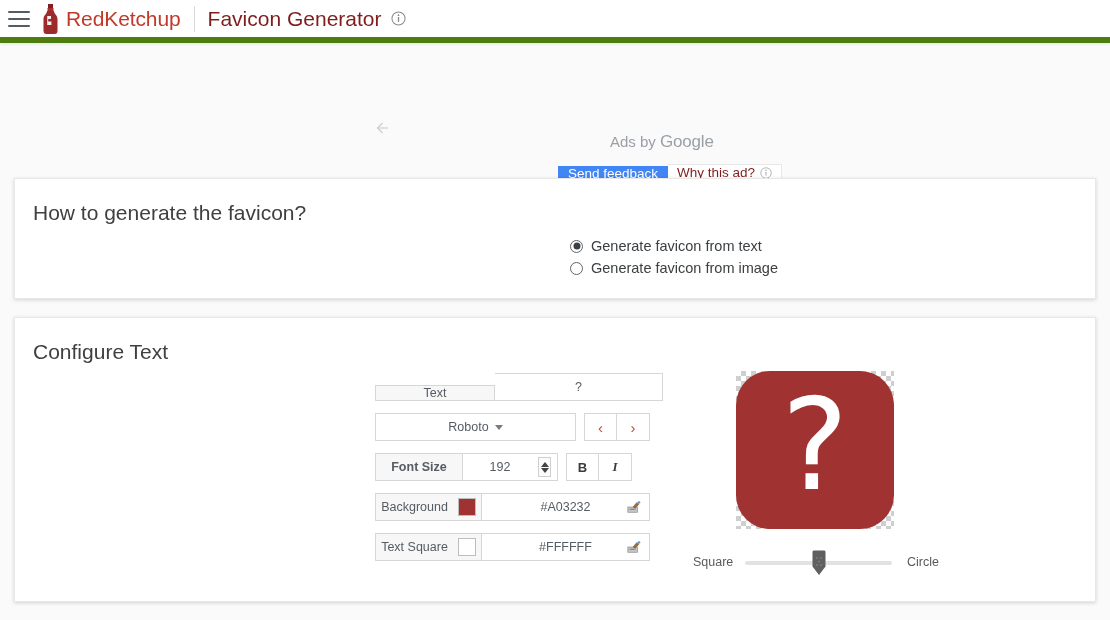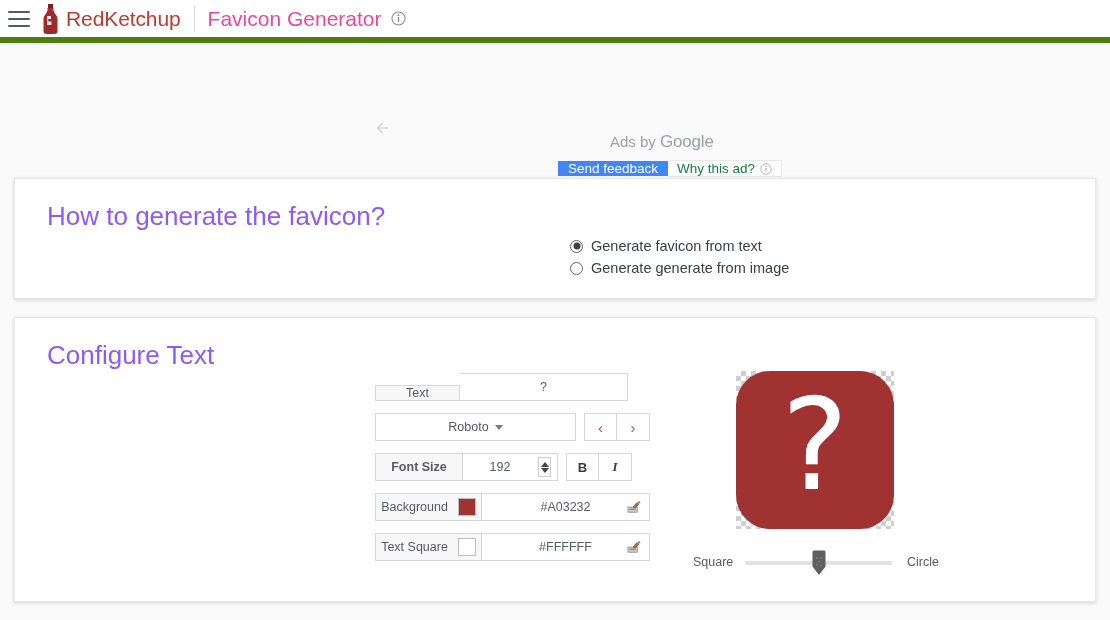--- a/index.html
+++ b/index.html
@@ -64,21 +64,21 @@
   }
   .brand-divider {
     width: 1px;
     height: 26px;
     background: #d8d8d8;
     margin: 0 13px;
     flex: none;
   }
   .page-title-top {
     font-size: 21px;
-    color: #ec4899;
+    color: #7f1d1d;
     font-weight: 400;
     white-space: nowrap;
   }
   .info-icon {
     margin-left: 9px;
     width: 15px;
     height: 15px;
     flex: none;
     display: block;
   }
@@ -112,38 +112,38 @@
   .ads-by-google .g-word {
     color: #9aa0a6;
     font-size: 17px;
     letter-spacing: -0.2px;
   }
   .ads-buttons {
     position: absolute;
     left: 558px;
     top: 112px;
     display: flex;
-    align-items: center;
+    align-items: flex-end;
     height: 25px;
   }
   .btn-send-feedback {
     background: #4285f4;
     color: #ffffff;
     font-size: 13.5px;
     padding: 0 10px;
     display: flex;
     align-items: center;
     border: none;
     cursor: pointer;
     font-family: inherit;
     white-space: nowrap;
   }
   .btn-why-this-ad {
     background: #ffffff;
-    color: #15803d;
+    color: #7f1d1d;
     font-size: 13.5px;
     padding: 0 9px;
     display: flex;
     align-items: center;
     gap: 5px;
     border: 1px solid #e8e8e8;
     border-left: none;
     cursor: pointer;
     font-family: inherit;
     white-space: nowrap;
@@ -163,24 +163,24 @@
   #card-how {
     top: 178px;
     height: 121px;
   }
   #card-configure {
     top: 317px;
     height: 285px;
   }
   .card-title {
     position: absolute;
-    left: 32px;
-    font-size: 26px;
+    left: 18px;
+    font-size: 21px;
     font-weight: 400;
-    color: #8b5cf6;
+    color: #404040;
     white-space: nowrap;
   }
   #card-how .card-title { top: 22px; }
   #card-configure .card-title { top: 22px; }
 
   
   .radio-group {
     position: absolute;
     left: 555px;
     top: 56px;
@@ -242,21 +242,21 @@
     font-family: inherit;
     white-space: nowrap;
   }
   .fld.addon {
     background: #f7f7f7;
   }
   .fld + .fld { border-left: none; }
   .gap { width: 8px; flex: none; }
   .gap + .fld { border-left: 1px solid #d6d6d6; }
 
-  .w-label-text   { width: 85px; margin-top: 12px; }
+  .w-label-text   { width: 120px; margin-top: 12px; }
   .w-input-text   { width: 168px; }
   .w-font         { width: 201px; justify-content:center; }
   .w-arrow        { width: 33px; }
   .w-label-size   { width: 88px; font-weight: bold; }
   .w-input-size   { width: 95px; justify-content: center; position: relative; padding-right: 20px;}
   .w-bi           { width: 33px; }
   .w-label-bg     { width: 107px; gap:0; }
   .w-input-bg     { width: 168px; position: relative; }
 
   .arrow-chev {
@@ -442,21 +442,21 @@
 <div class="card" id="card-how">
   <div class="card-title">How to generate the favicon?</div>
 
   <div class="radio-group">
     <label class="radio-row">
       <span class="radio-mark checked"></span>
       <span class="radio-label">Generate favicon from text</span>
     </label>
     <label class="radio-row">
       <span class="radio-mark"></span>
-      <span class="radio-label">Generate generate from image</span>
+      <span class="radio-label">Generate favicon from image</span>
     </label>
   </div>
 </div>
 
 <div class="card" id="card-configure">
   <div class="card-title">Configure Text</div>
 
   <div class="form-stack">
 
     <div class="form-row">

